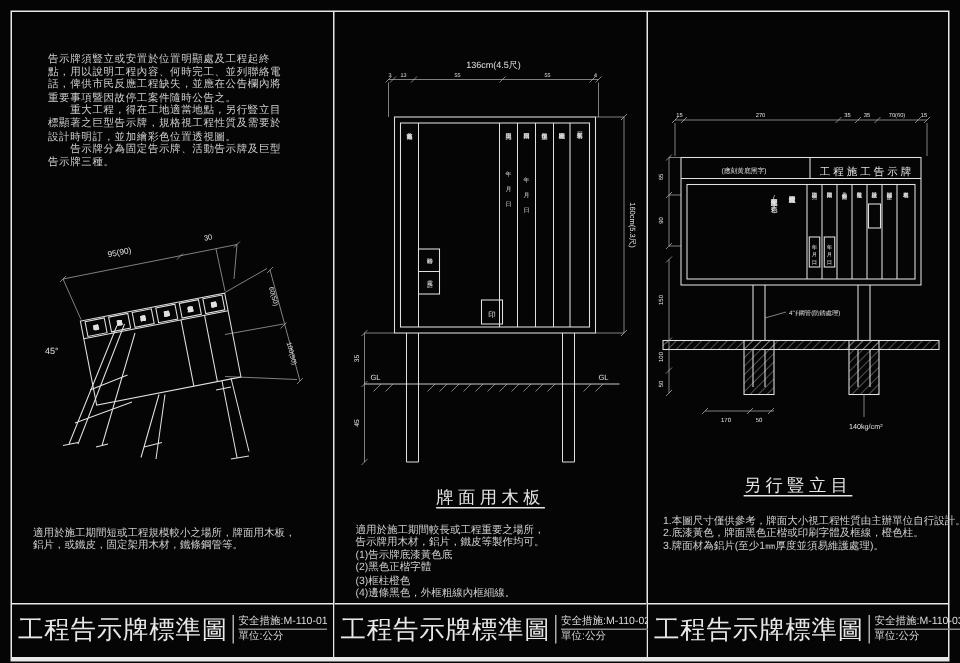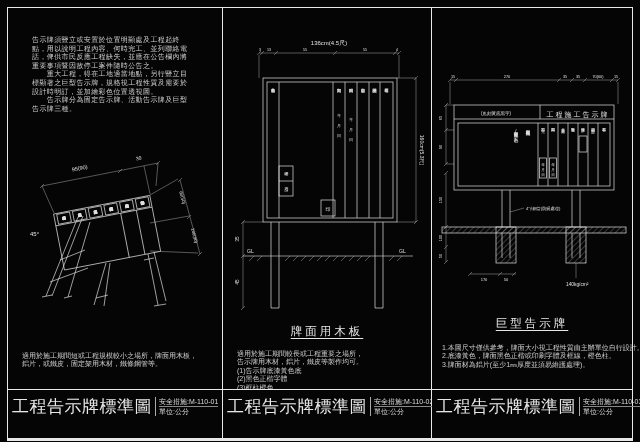--- a/index.html
+++ b/index.html
@@ -12,21 +12,21 @@
   .p2{width:208px;border-right:1px solid #e8e8e8;}
   .p3{width:200px;flex:1;}
   .draw{position:absolute;left:0;top:0;}
   .intro{position:absolute;top:28px;left:24px;width:184px;font-size:7px;line-height:8.6px;
          color:#cfcfcf;letter-spacing:.4px;white-space:nowrap;}
   .caption{position:absolute;width:100%;text-align:center;font-size:11.5px;letter-spacing:3px;
            color:#e6e6e6;text-decoration:underline;text-underline-offset:3px;}
   .notes{position:absolute;left:14px;right:6px;font-size:7px;line-height:8.4px;color:#cfcfcf;
          white-space:nowrap;}
   .titleblock{position:absolute;bottom:0;left:0;right:0;height:32px;border-top:1px solid #e8e8e8;
-              display:flex;align-items:center;padding:0 2px 16px 4px;background:#050505;}
+              display:flex;align-items:center;padding:0 2px 3px 4px;background:#050505;}
   .tb-title{font-size:17px;color:#e8e8e8;white-space:nowrap;letter-spacing:.5px;flex:0 0 auto;}
   .tb-meta{margin-left:3px;border-left:1px solid #aaa;padding-left:3px;display:flex;
            flex-direction:column;font-size:7px;line-height:9px;color:#ddd;white-space:nowrap;}
   .tb-code{border-bottom:1px solid #888;}
   svg .t{fill:#e2e2e2;font-family:"Liberation Sans",sans-serif;}
   svg .vt{writing-mode:vertical-rl;text-orientation:upright;}
   svg .s{stroke:#e0e0e0;stroke-width:.7;fill:none;}
   svg .thin{stroke:#bdbdbd;stroke-width:.45;fill:none;}
 </style>
 </head>
@@ -235,21 +235,21 @@
         </g>
         <text class="t" x="10" y="110" font-size="4" text-anchor="middle" transform="rotate(-90 10 110)">65</text>
         <text class="t" x="10" y="139" font-size="4" text-anchor="middle" transform="rotate(-90 10 139)">90</text>
         <text class="t" x="10" y="192" font-size="4" text-anchor="middle" transform="rotate(-90 10 192)">150</text>
         <text class="t" x="10" y="230" font-size="4" text-anchor="middle" transform="rotate(-90 10 230)">100</text>
         <text class="t" x="10" y="248" font-size="4" text-anchor="middle" transform="rotate(-90 10 248)">50</text>
         <text class="t" x="52" y="273" font-size="4" text-anchor="middle">170</text>
         <text class="t" x="74" y="273" font-size="4" text-anchor="middle">50</text>
       </svg>
 
-      <div class="caption" style="top:308px">巨型告示牌</div>
+      <div class="caption" style="top:308px">另行豎立目</div>
       <div class="notes" style="top:336px;left:10px">
         <div>1.本圖尺寸僅供參考，牌面大小視工程性質由主辦單位自行設計。</div>
         <div>2.底漆黃色，牌面黑色正楷或印刷字體及框線，橙色柱。</div>
         <div>3.牌面材為鋁片(至少1㎜厚度並須易維護處理)。</div>
       </div>
 
       <div class="titleblock">
         <span class="tb-title">工程告示牌標準圖</span>
         <span class="tb-meta">
           <span class="tb-code">安全措施:M-110-03</span>

